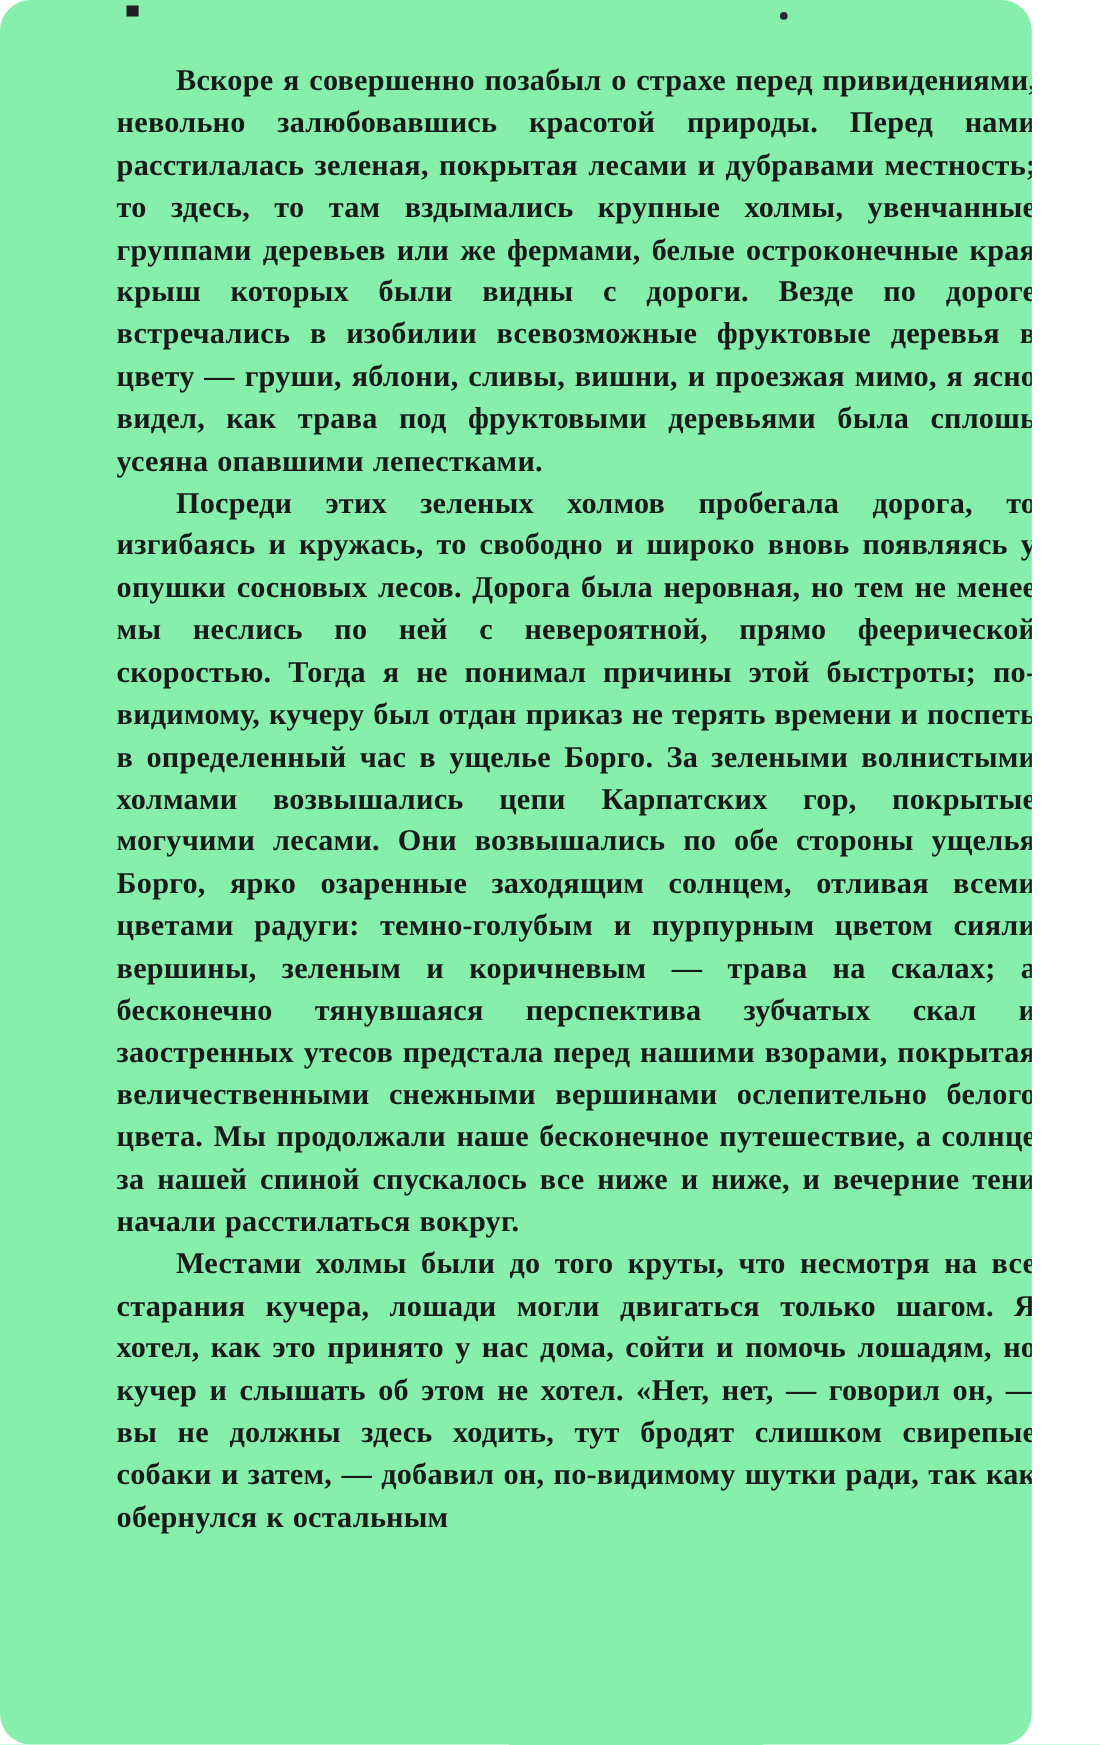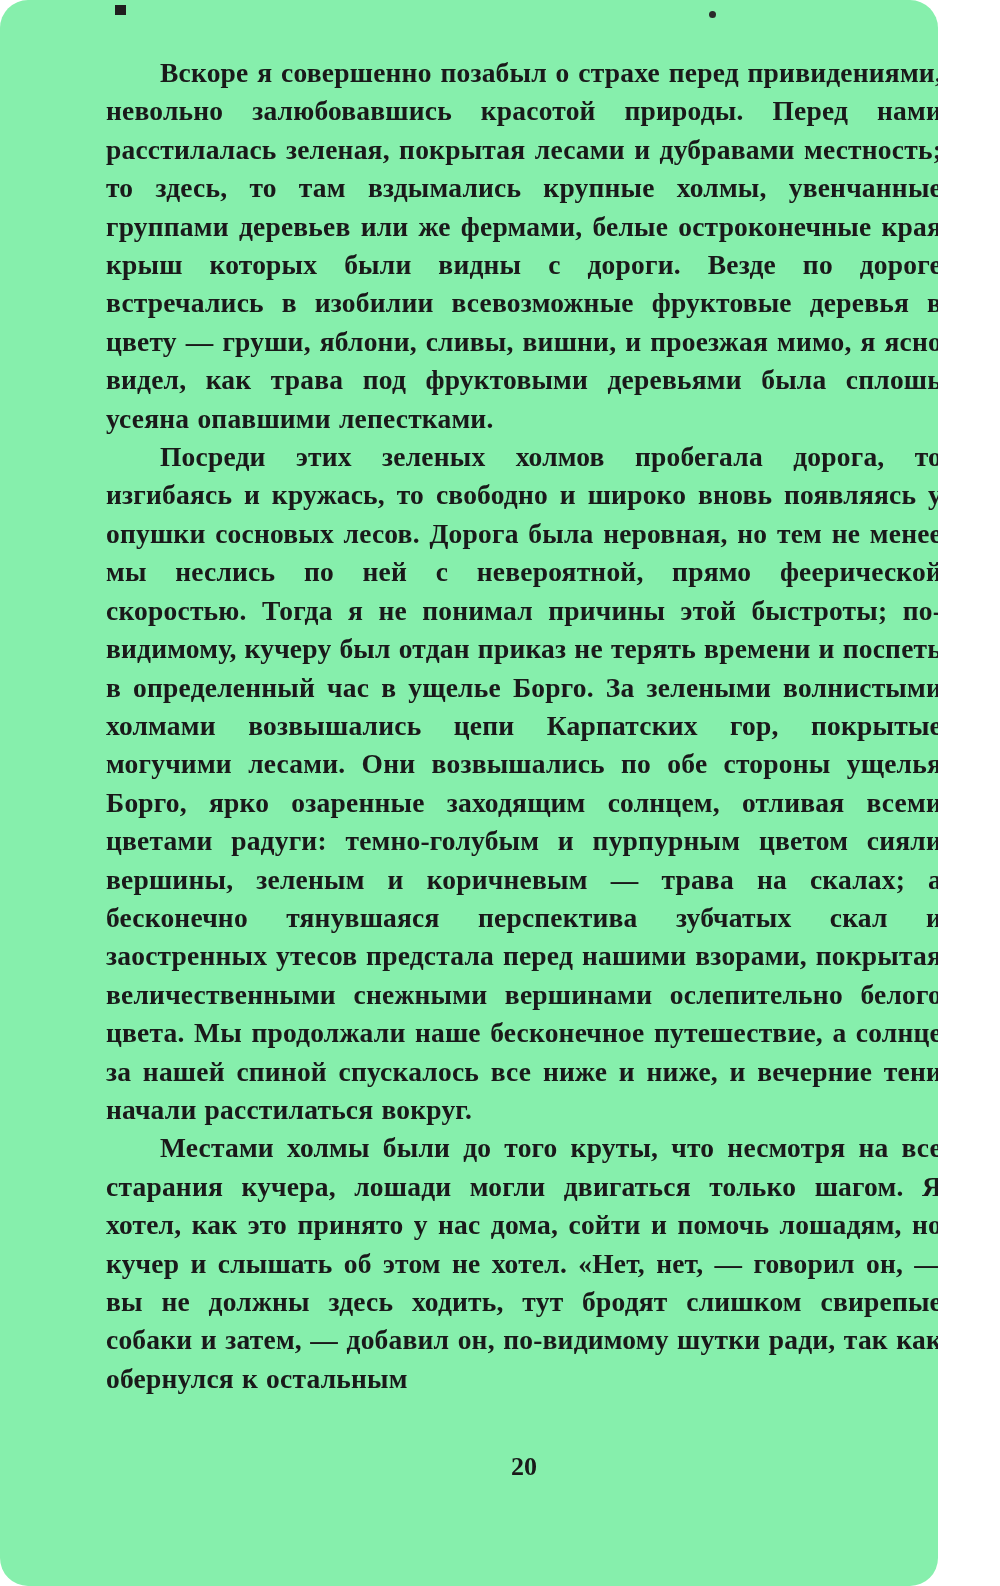--- a/index.html
+++ b/index.html
@@ -73,15 +73,14 @@
 
   <div class="artifact-square"></div>
   <div class="artifact-dot"></div>
 
   <div class="text-block">
     <p class="para">Вскоре я совершенно позабыл о страхе перед привидениями, невольно залюбовавшись красотой природы. Перед нами расстилалась зеленая, покрытая лесами и дубравами местность; то здесь, то там вздымались крупные холмы, увенчанные группами деревьев или же фермами, белые остроконечные края крыш которых были видны с дороги. Везде по дороге встречались в изобилии всевозможные фруктовые деревья в цвету — груши, яблони, сливы, вишни, и проезжая мимо, я ясно видел, как трава под фруктовыми деревьями была сплошь усеяна опавшими лепестками.</p>
     <p class="para">Посреди этих зеленых холмов пробегала дорога, то изгибаясь и кружась, то свободно и широко вновь появляясь у опушки сосновых лесов. Дорога была неровная, но тем не менее мы неслись по ней с невероятной, прямо феерической скоростью. Тогда я не понимал причины этой быстроты; по-видимому, кучеру был отдан приказ не терять времени и поспеть в определенный час в ущелье Борго. За зелеными волнистыми холмами возвышались цепи Карпатских гор, покрытые могучими лесами. Они возвышались по обе стороны ущелья Борго, ярко озаренные заходящим солнцем, отливая всеми цветами радуги: темно-голубым и пурпурным цветом сияли вершины, зеленым и коричневым — трава на скалах; а бесконечно тянувшаяся перспектива зубчатых скал и заостренных утесов предстала перед нашими взорами, покрытая величественными снежными вершинами ослепительно белого цвета. Мы продолжали наше бесконечное путешествие, а солнце за нашей спиной спускалось все ниже и ниже, и вечерние тени начали расстилаться вокруг.</p>
     <p class="para">Местами холмы были до того круты, что несмотря на все старания кучера, лошади могли двигаться только шагом. Я хотел, как это принято у нас дома, сойти и помочь лошадям, но кучер и слышать об этом не хотел. «Нет, нет, — говорил он, — вы не должны здесь ходить, тут бродят слишком свирепые собаки и затем, — добавил он, по-видимому шутки ради, так как обернулся к остальным</p>
   </div>
 
-  <div class="page-number">20</div>
 
 </div>
 
 </body></html>

